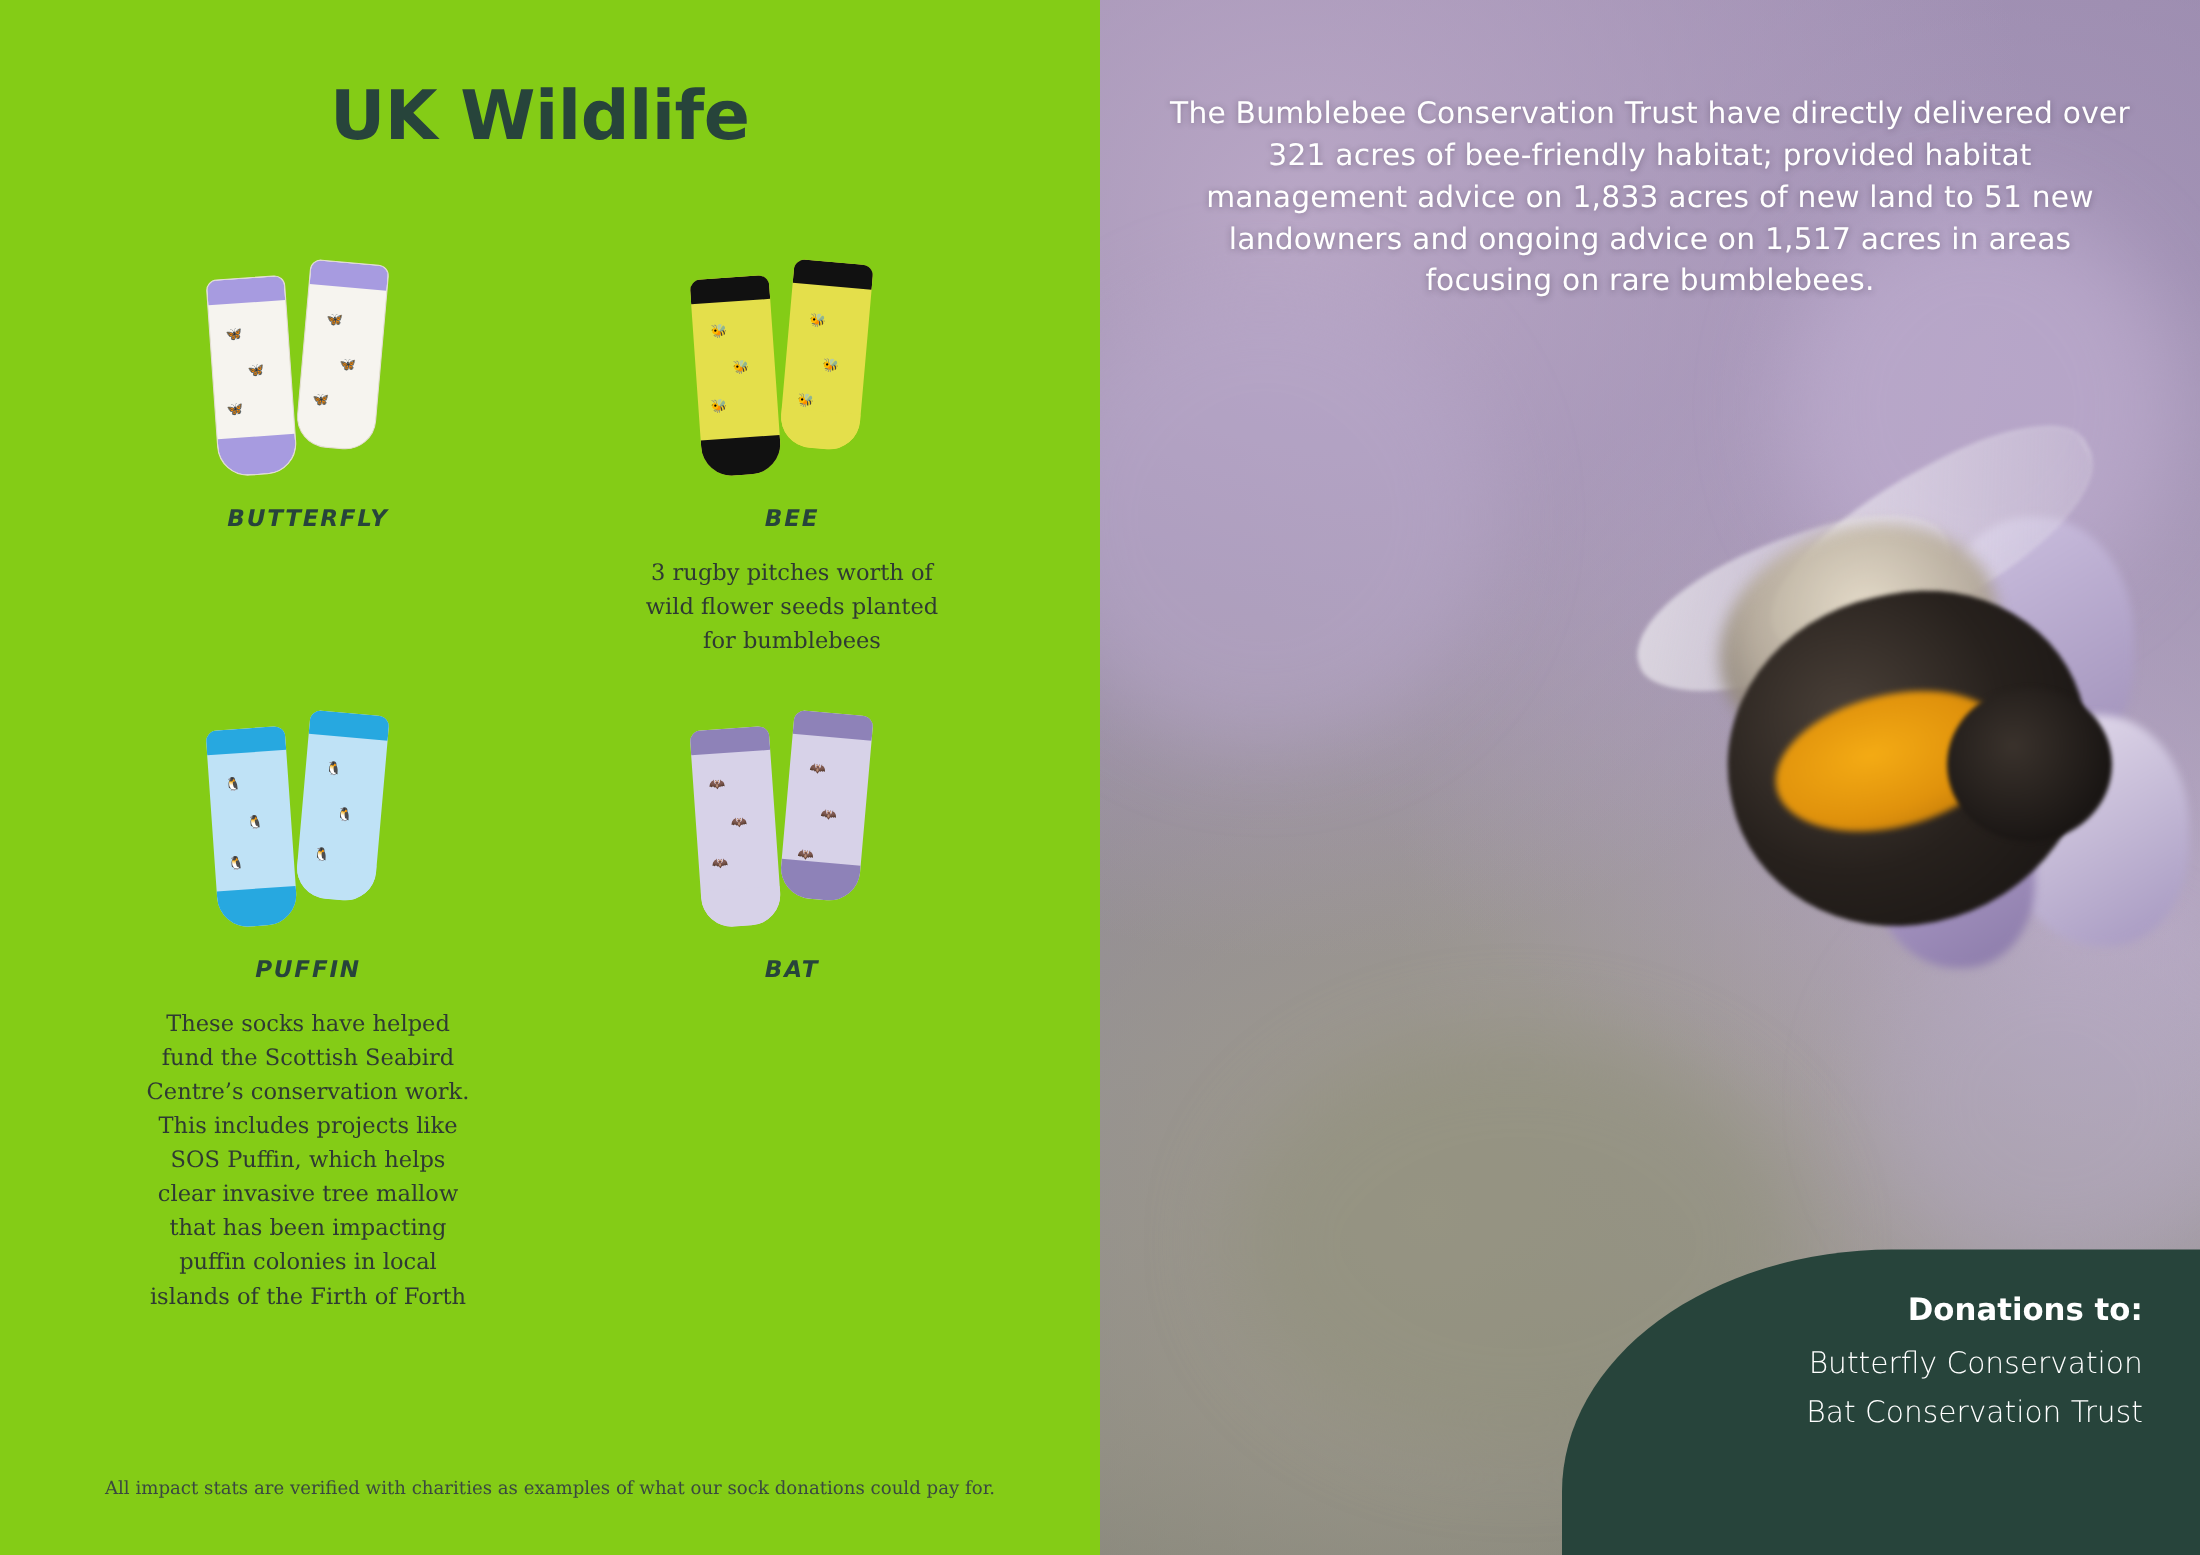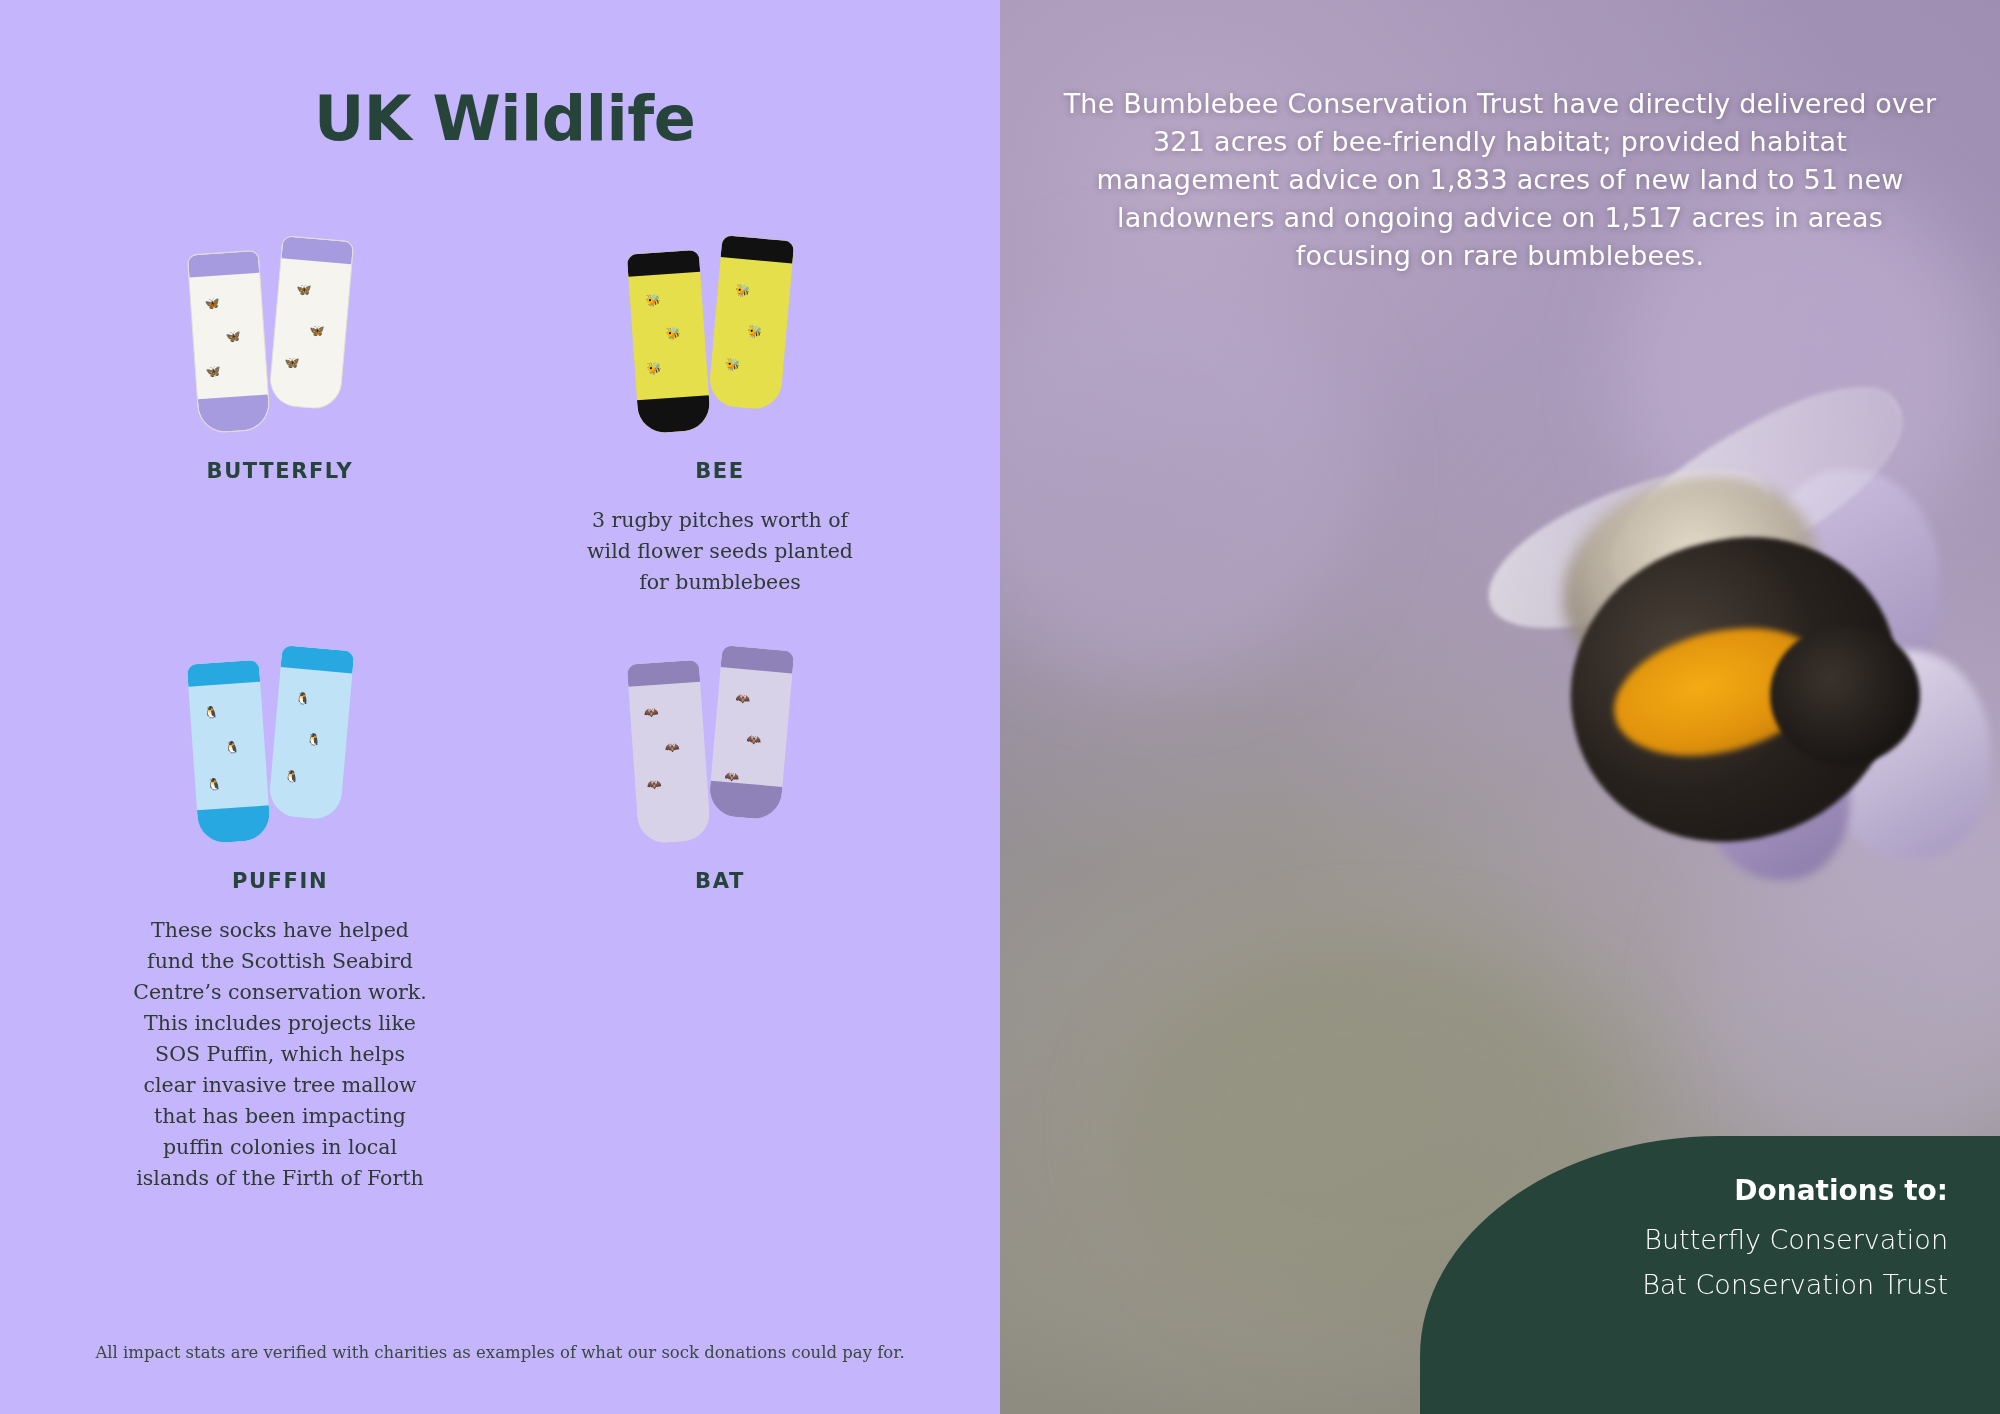--- a/index.html
+++ b/index.html
@@ -15,22 +15,22 @@
     width: 2000px; height: 1414px;
     display: flex;
     background: #f8f2e2;
   }
 
   
   .left {
     position: relative;
     width: 1000px;
     height: 1414px;
-    background: #c4b5fd;
-    padding: 14px;
+    background: #84cc16;
+    padding: 0;
   }
   .left-title {
     margin: 0;
     padding: 68px 0 0 300px;
     font-size: 62px;
     font-weight: 700;
     letter-spacing: -0.5px;
     color: #27443b;
     font-family: "DejaVu Sans", sans-serif;
   }
@@ -76,20 +76,21 @@
   .sock-l { width: 72px; height: 180px; left: 38px; top: 22px; transform: rotate(-4deg); }
   .sock-r { width: 72px; height: 170px; left: 120px; top: 8px; transform: rotate(5deg); }
 
   .cell-title {
     font-size: 21px;
     font-weight: 700;
     letter-spacing: 1.6px;
     color: #27443b;
     margin-bottom: 22px;
     font-family: "DejaVu Sans", sans-serif;
+    font-style: italic;
   }
   .cell-desc {
     width: 300px;
     text-align: center;
     font-size: 20.5px;
     line-height: 31px;
     color: #2f3a33;
     font-family: "DejaVu Serif", serif;
   }
   .cell-desc.wide { width: 330px; }

